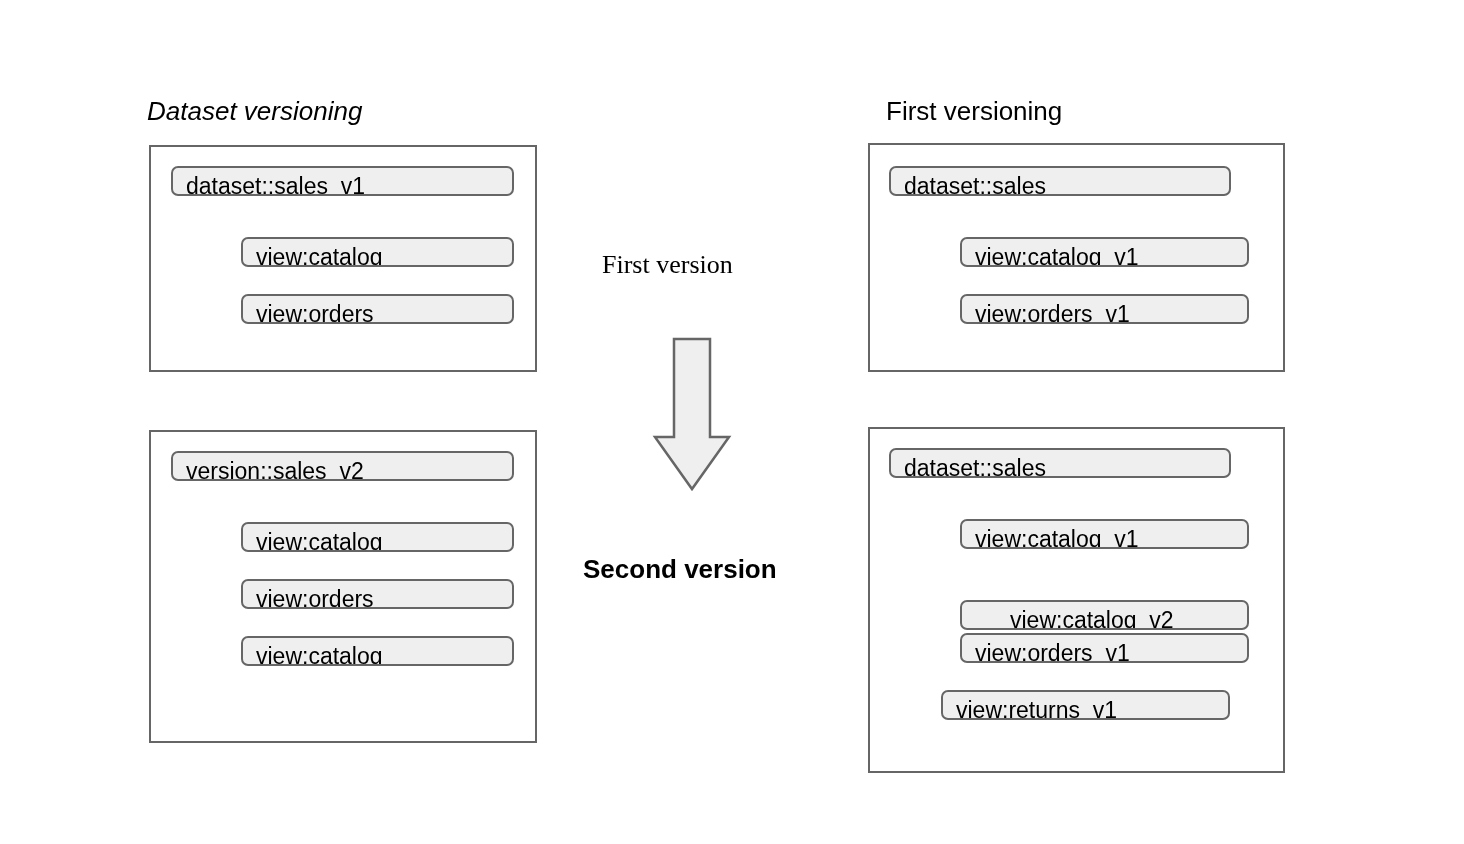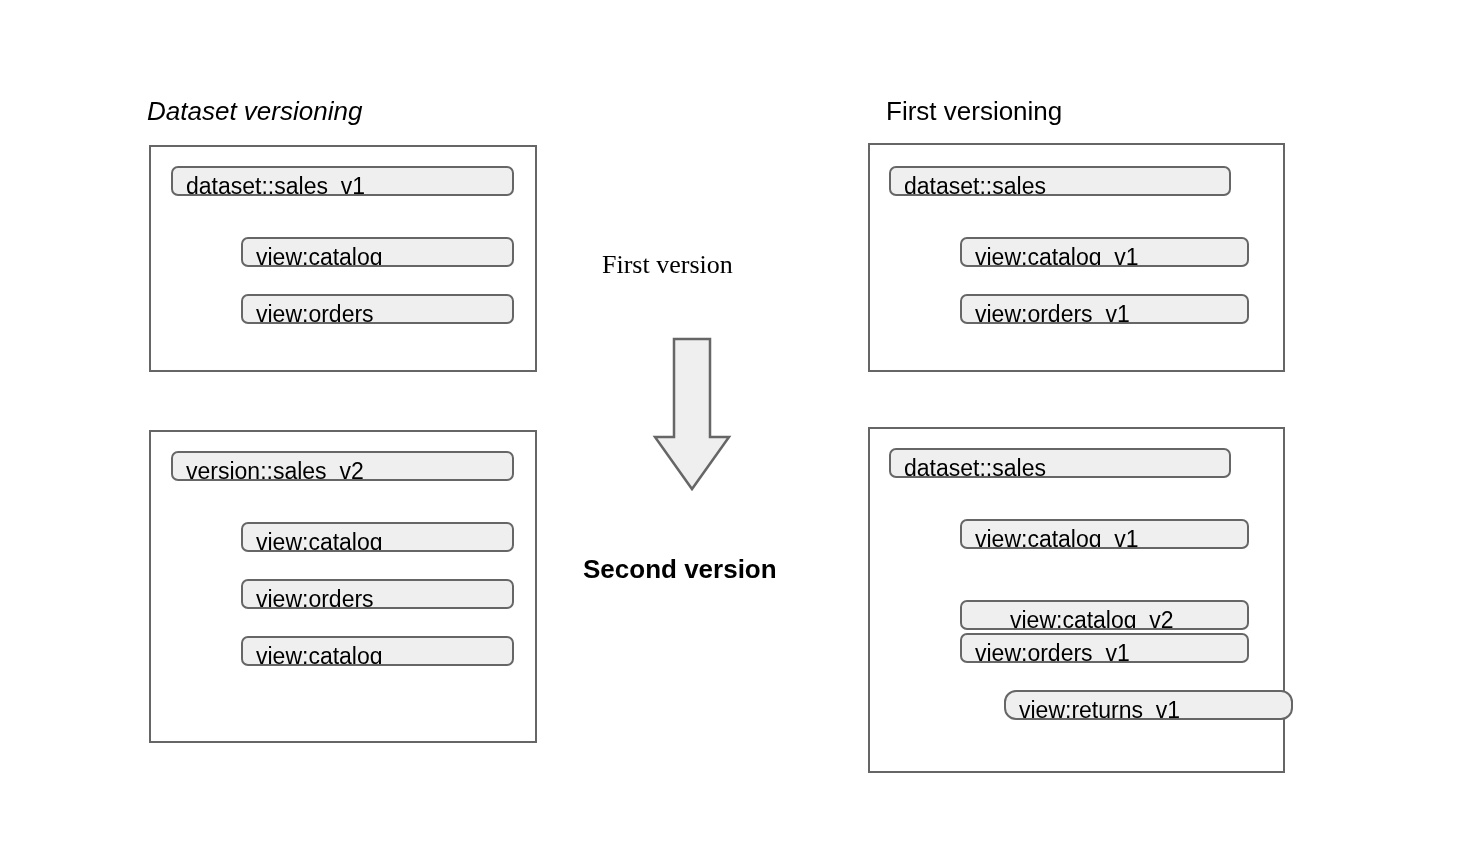--- a/index.html
+++ b/index.html
@@ -107,15 +107,15 @@
   <div class="group-box" style="left:868px; top:427px; width:417px; height:346px;"></div>
 
   <div class="pill" style="left:889px; top:448px; width:342px;">dataset::sales</div>
 
   <div class="pill" style="left:960px; top:519px; width:289px;">view:catalog_v1</div>
 
   <div class="pill" style="left:960px; top:600px; width:289px;padding-left:48px;">view:catalog_v2</div>
 
   <div class="pill" style="left:960px; top:633px; width:289px;">view:orders_v1</div>
 
-  <div class="pill" style="left:1004px; top:690px; width:289px;border-radius:12px;">view:returns_v1</div>
+  <div class="pill" style="left:941px; top:690px; width:289px;">view:returns_v1</div>
 
 </div>
 
 </body></html>

